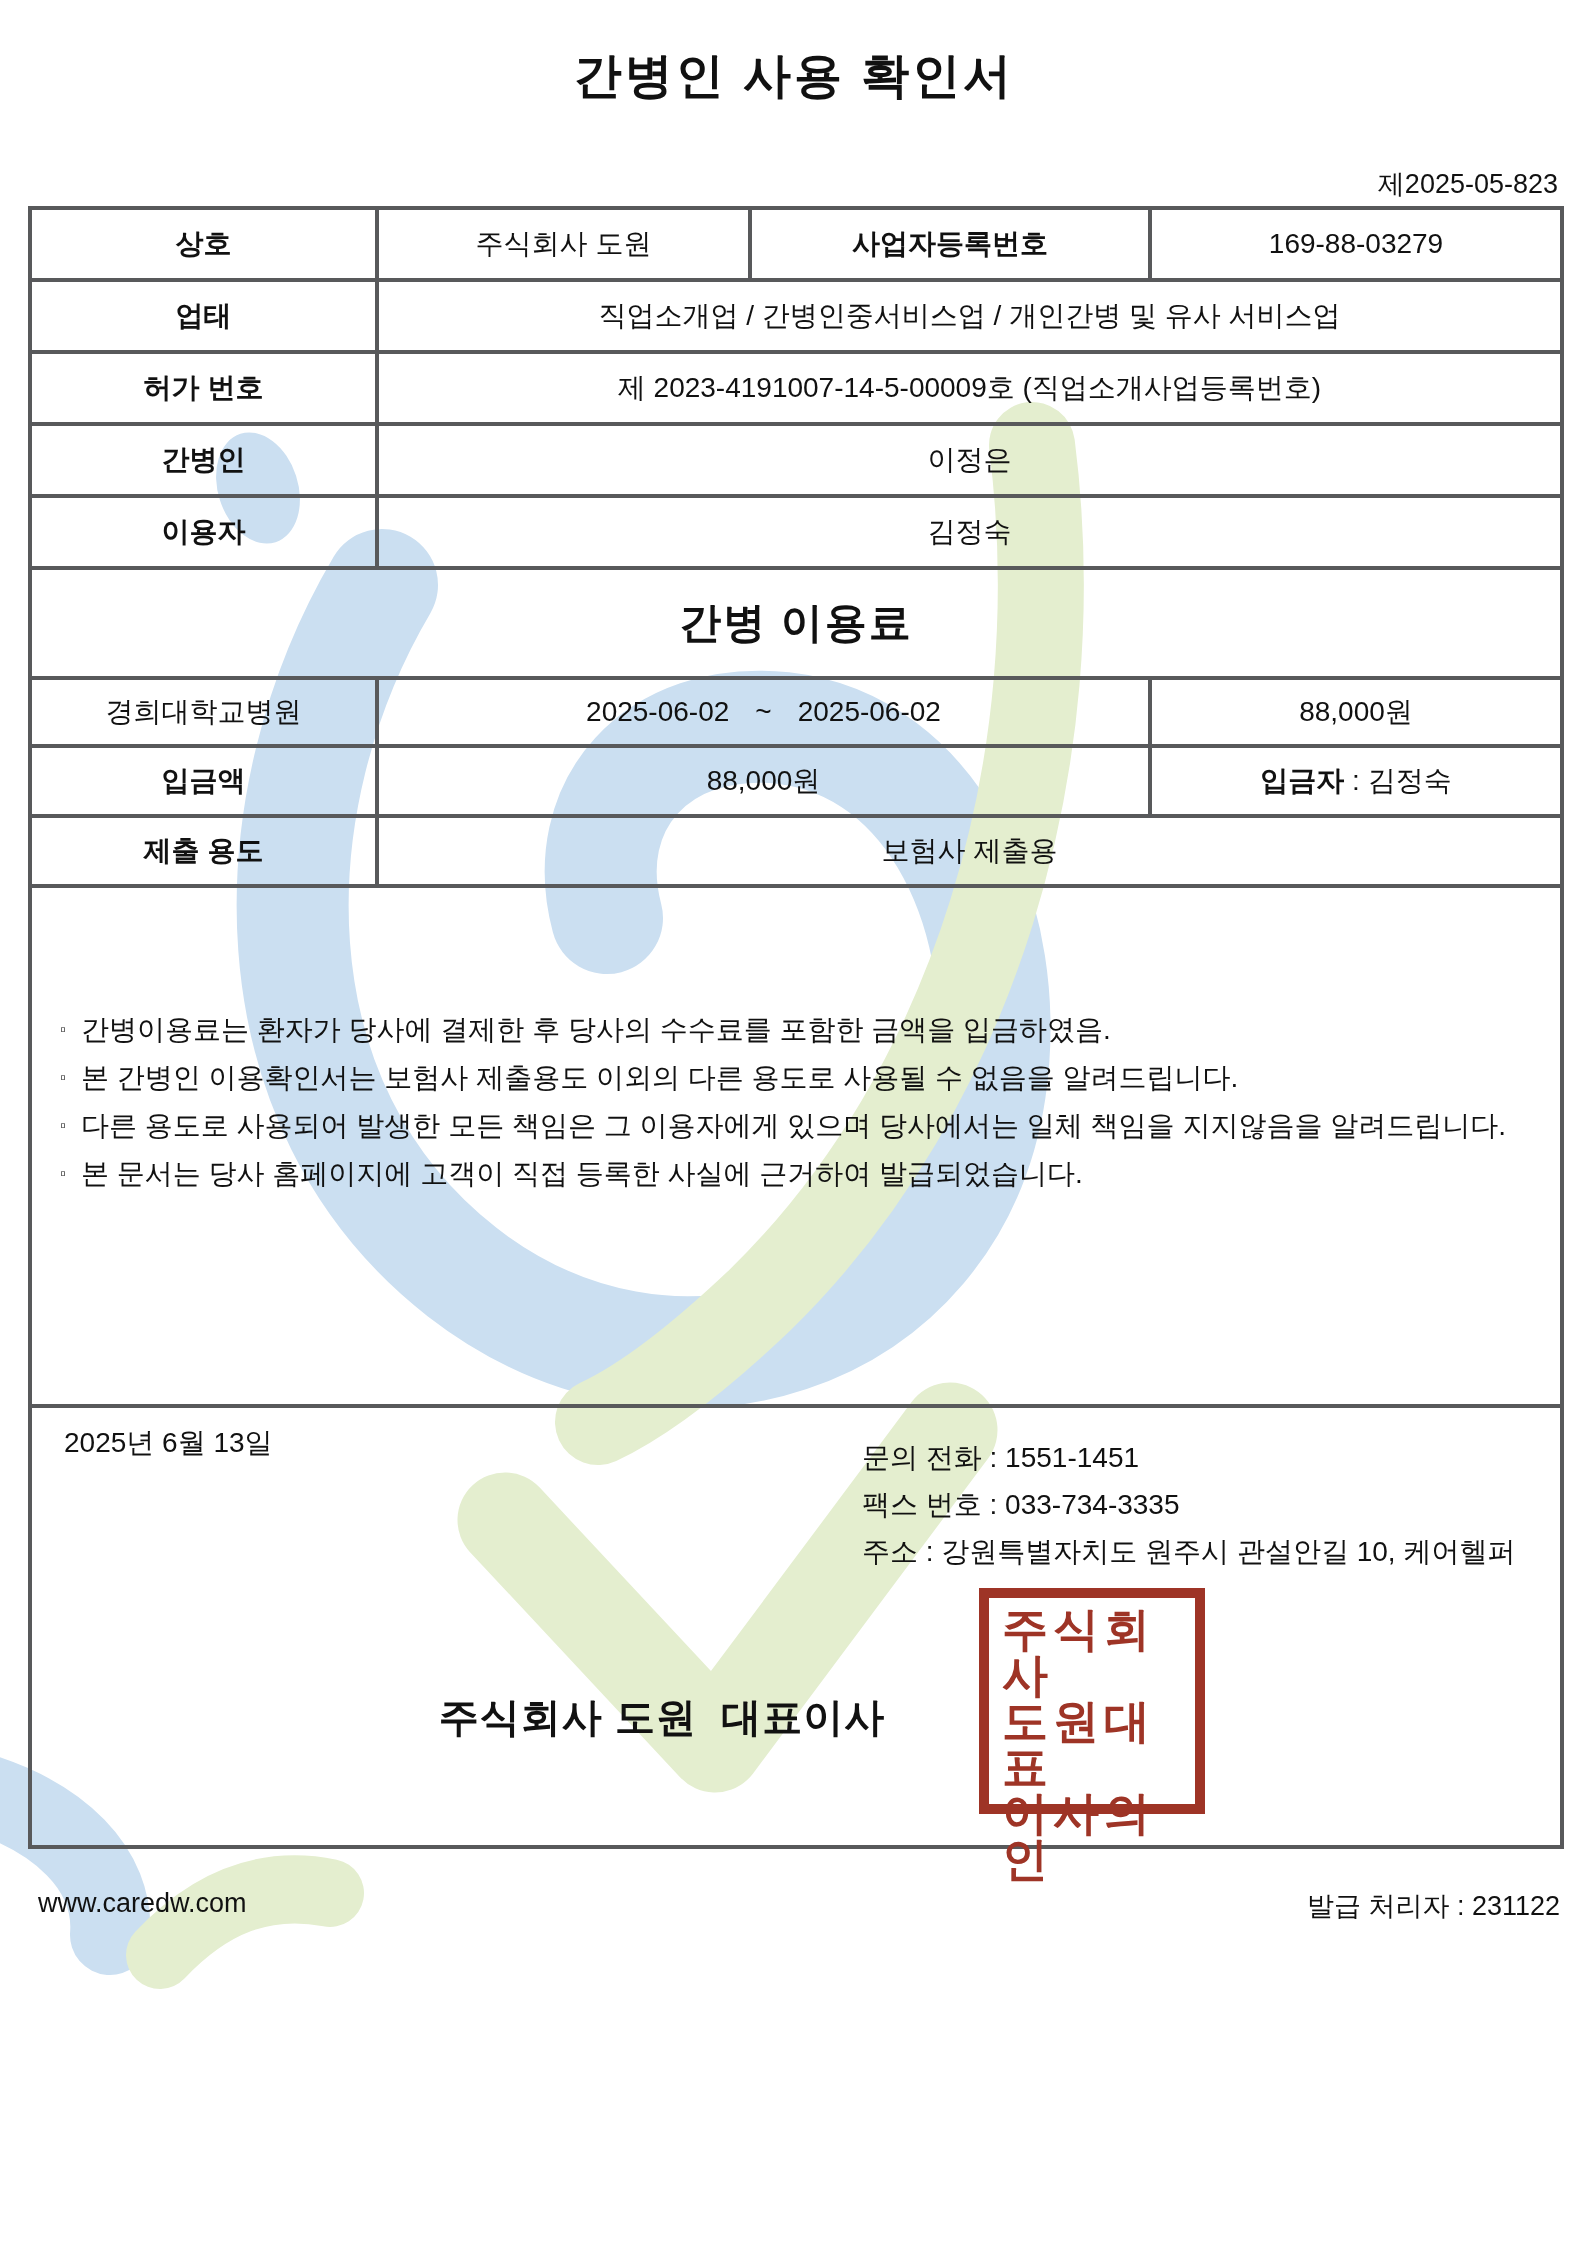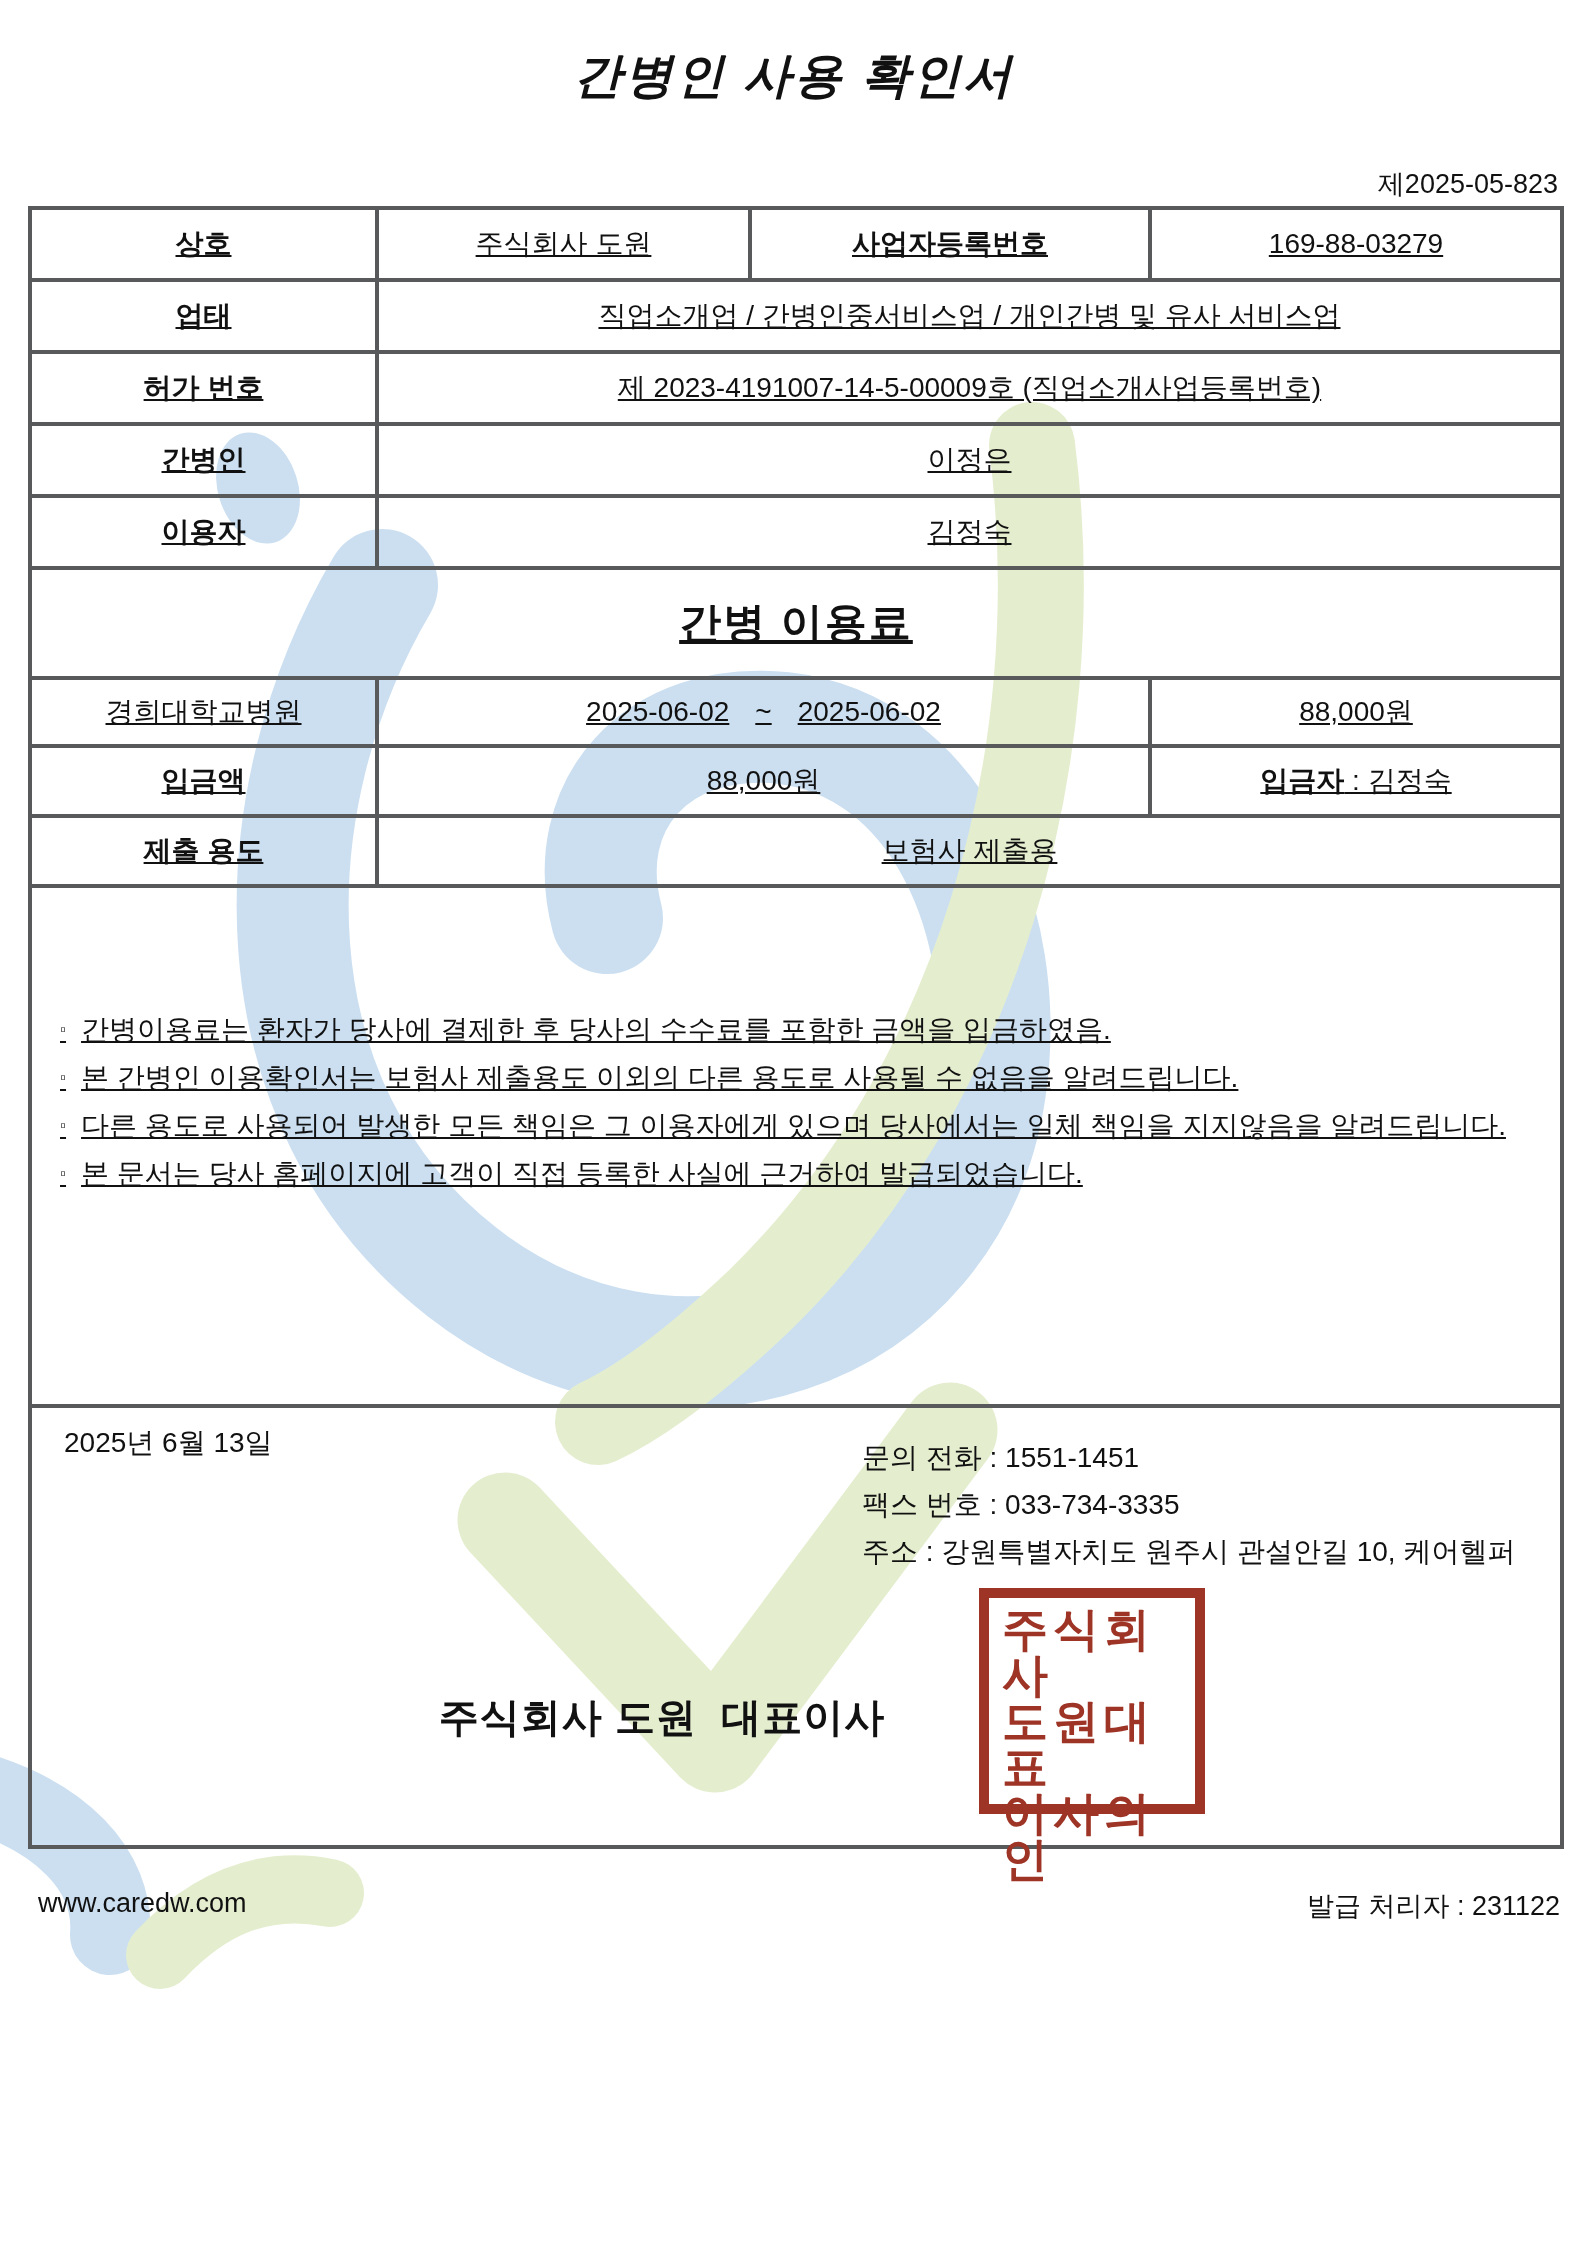--- a/index.html
+++ b/index.html
@@ -4,30 +4,30 @@
 <style>
   html,body{margin:0;padding:0;background:#ffffff;}
   .page{
     position:relative;width:1588px;height:2246px;background:#ffffff;
     font-family:"Liberation Sans","DejaVu Sans",sans-serif;color:#111;
     overflow:hidden;
   }
   .watermark{position:absolute;left:0;top:0;z-index:0;}
   .title{
     position:absolute;top:44px;left:0;right:0;text-align:center;
-    font-size:48px;font-weight:bold;letter-spacing:3px;z-index:1;font-style:italic;
+    font-size:48px;font-weight:bold;letter-spacing:3px;z-index:1;
   }
   .doc-number{position:absolute;top:166px;right:30px;font-size:27px;z-index:1;}
   table.main{
     position:absolute;left:28px;top:206px;width:1532px;z-index:1;
     border-collapse:collapse;table-layout:fixed;
   }
   table.main td{
     border:4px solid #58595b;text-align:center;vertical-align:middle;
-    font-size:28px;padding:0;background:transparent;text-decoration:underline;
+    font-size:28px;padding:0;background:transparent;
   }
   .label{font-weight:bold;}
   tr.r-info td{height:68px;}
   tr.r-section td{height:106px;font-size:42px;font-weight:bold;letter-spacing:2px;}
   tr.r-feehead td{height:66px;}
   tr.r-feedata td{height:64px;}
   tr.r-deposit td{height:66px;text-align:center;}
   tr.r-purpose td{height:66px;}
   tr.r-notes td{
     height:398px;text-align:left;vertical-align:top;

